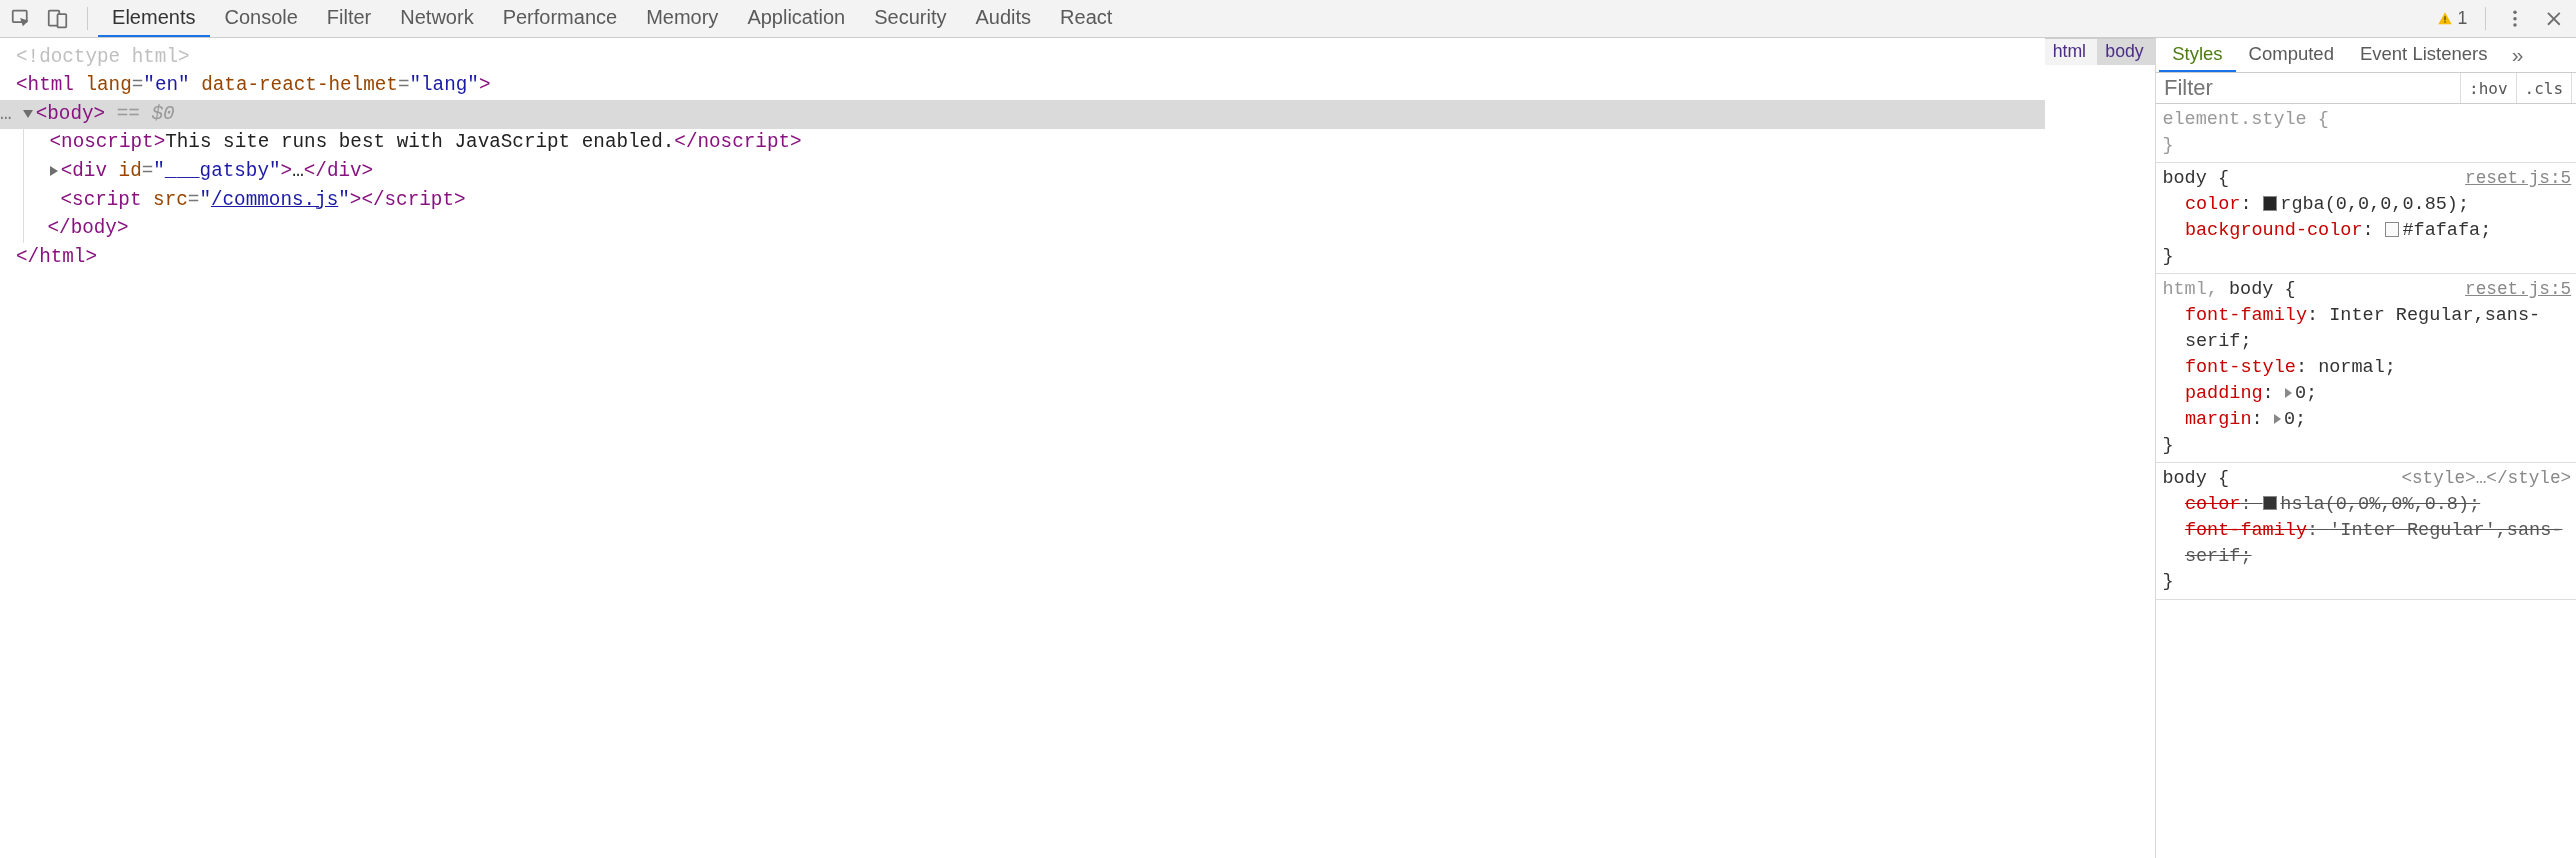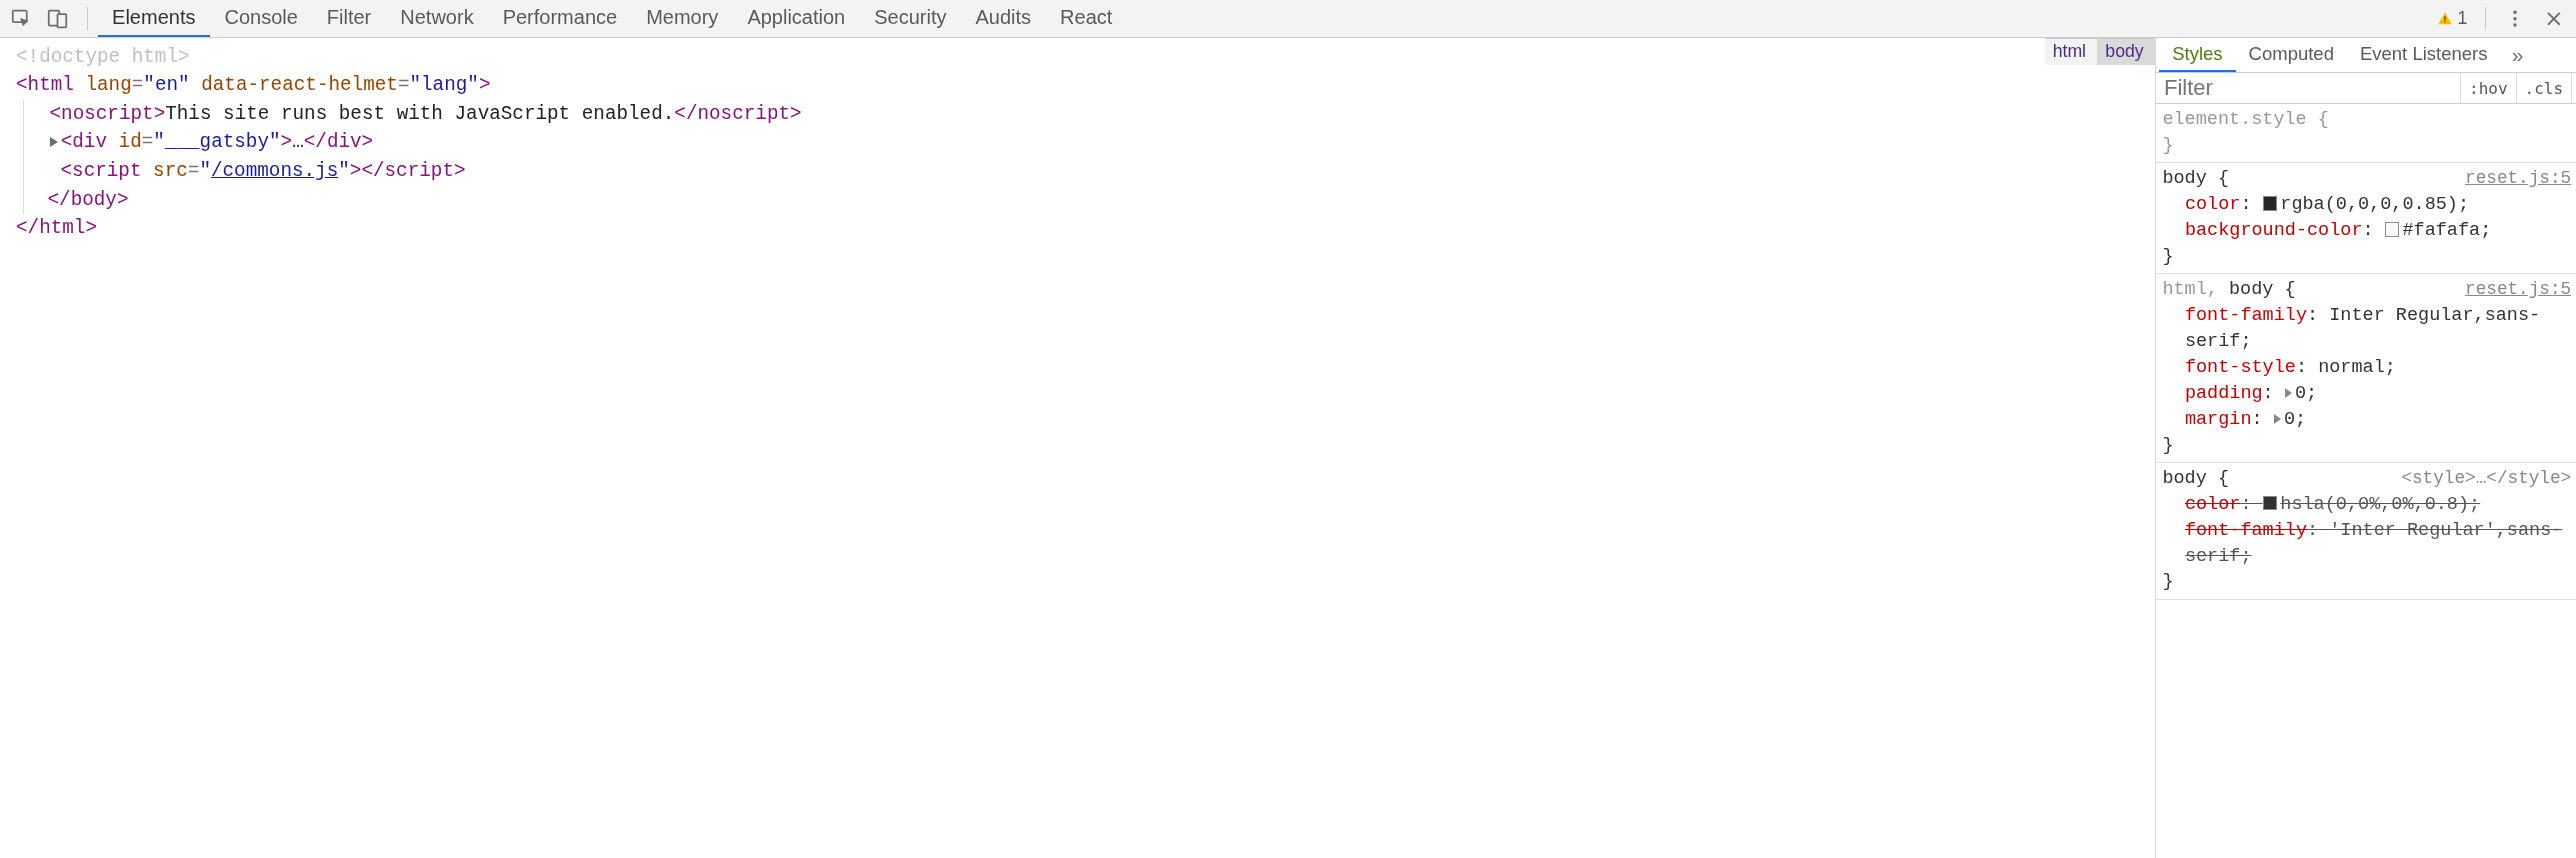--- a/index.html
+++ b/index.html
@@ -317,20 +317,21 @@
     </div>
   </div>
 </div>
 
 <div class="main">
 
   <div class="elements-panel">
     <div class="dom-tree mono" id="dom-tree">
         <div class="row"><span class="c-doctype">&lt;!doctype html&gt;</span></div>
         <div class="row"><span class="c-tag">&lt;html</span> <span class="c-attr">lang</span><span class="c-eq">=</span><span class="c-val">"en"</span> <span class="c-attr">data-react-helmet</span><span class="c-eq">=</span><span class="c-val">"lang"</span><span class="c-tag">&gt;</span></div>
+        <div class="row sel" style="padding-left:22.5px"><span class="arrow down"></span><span class="c-tag">&lt;body&gt;</span> <span class="c-dollar">== $0</span></div>
         <div class="guide">
           <div class="row" style="padding-left:26px"><span class="c-tag">&lt;noscript&gt;</span><span class="c-txt">This site runs best with JavaScript enabled.</span><span class="c-tag">&lt;/noscript&gt;</span></div>
           <div class="row" style="padding-left:26px"><span class="arrow right"></span><span class="c-tag">&lt;div</span> <span class="c-attr">id</span><span class="c-eq">=</span><span class="c-val">"___gatsby"</span><span class="c-tag">&gt;</span><span class="c-txt">…</span><span class="c-tag">&lt;/div&gt;</span></div>
           <div class="row" style="padding-left:37px"><span class="c-tag">&lt;script</span> <span class="c-attr">src</span><span class="c-eq">=</span><span class="c-val">"</span><span class="c-link">/commons.js</span><span class="c-val">"</span><span class="c-tag">&gt;&lt;/script&gt;</span></div>
           <div class="row" style="padding-left:24px"><span class="c-tag">&lt;/body&gt;</span></div>
         </div>
         <div class="row"><span class="c-tag">&lt;/html&gt;</span></div>
       </div>
     <div class="breadcrumbs" id="crumbs">
         <div class="crumb">html</div>

